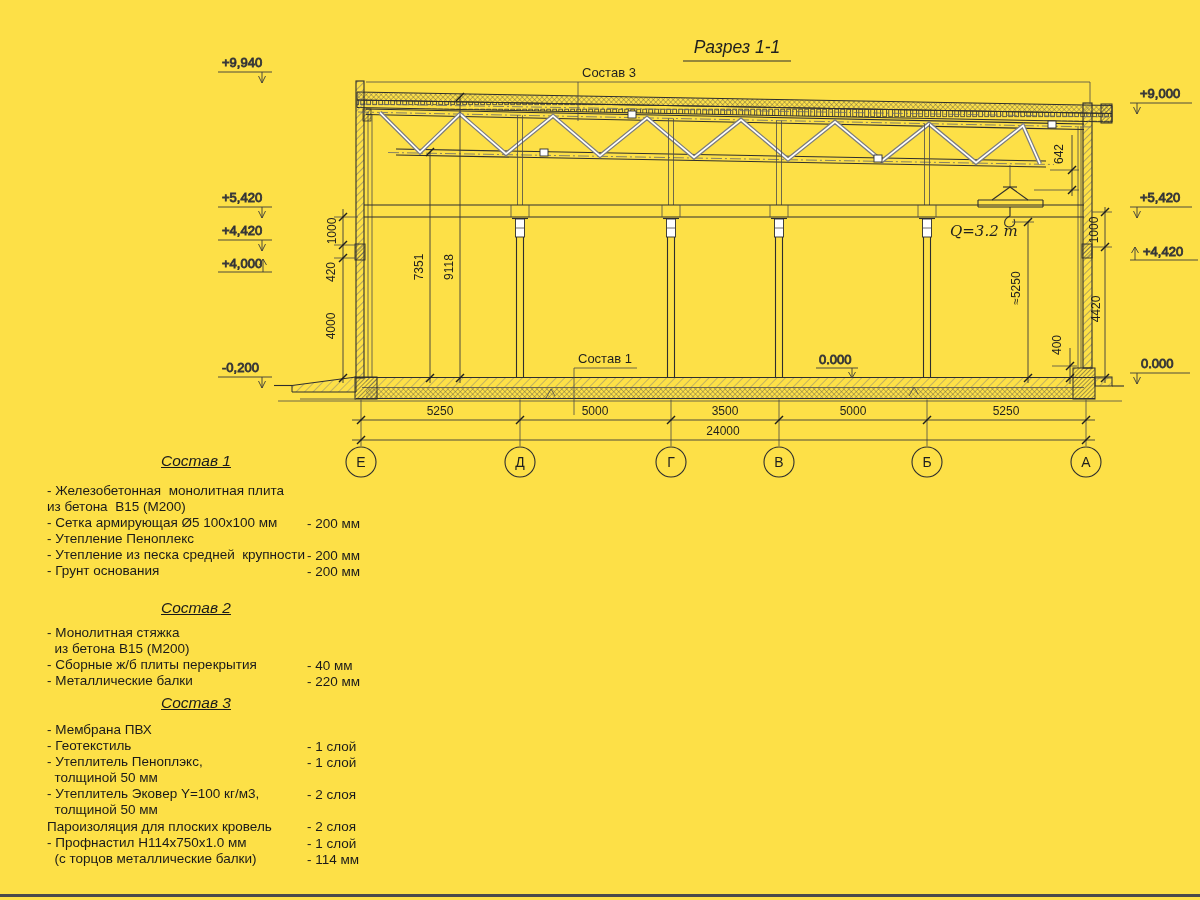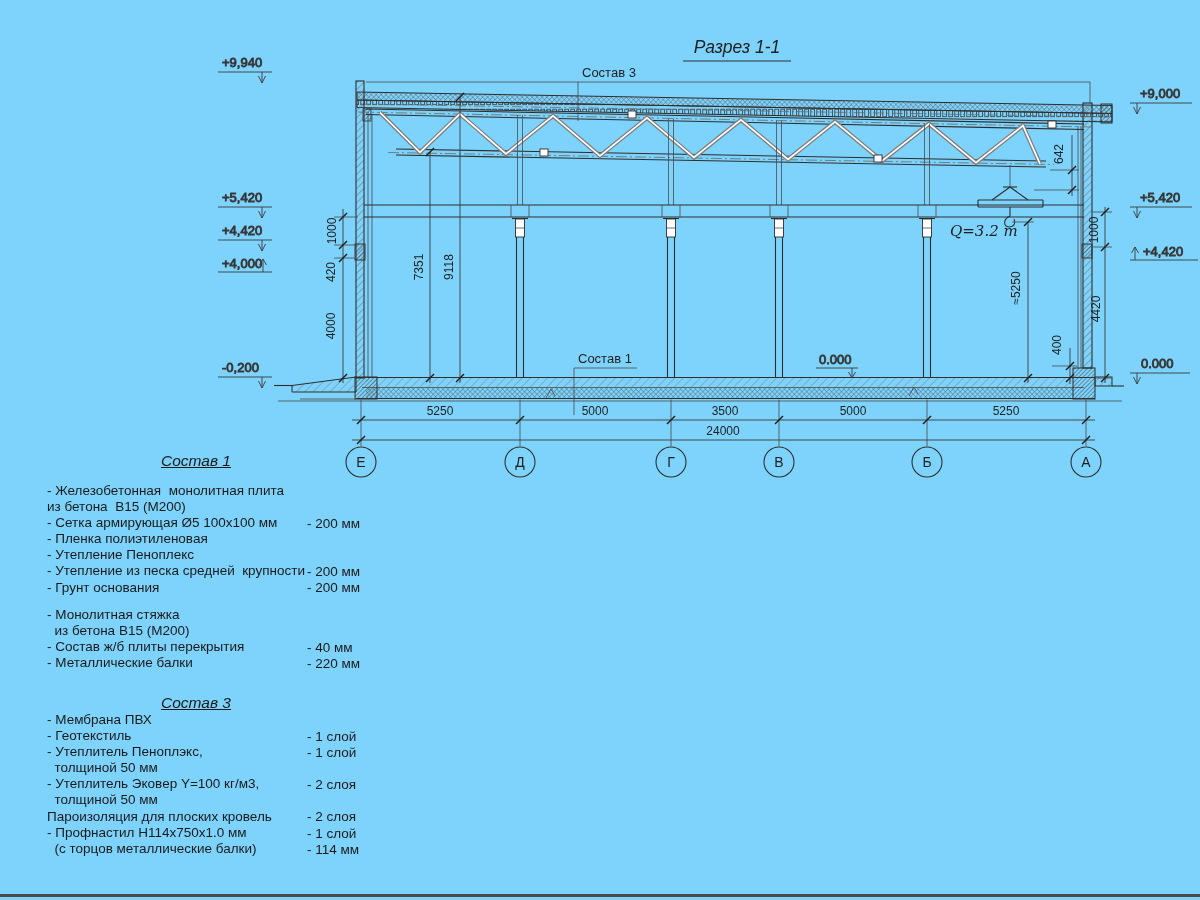--- a/index.html
+++ b/index.html
@@ -1,16 +1,16 @@
 <!DOCTYPE html>
 <html><head>
 <meta charset="utf-8">
 <style>
   html,body{margin:0;padding:0;background:#ffffff;}
-  .canvas{position:relative;width:1200px;height:900px;background:#7dd3fc;overflow:hidden;
+  .canvas{position:relative;width:1200px;height:900px;background:#fde047;overflow:hidden;
           font-family:"Liberation Sans",sans-serif;color:#1a1a1a;}
   svg{position:absolute;left:0;top:0;}
   svg text{font-family:"Liberation Sans",sans-serif;fill:#1f1f1f;font-size:12.5px;}
   svg text.dimtxt{font-size:12px;}
   svg text.elev{font-size:13px;}
   svg text.axis{font-size:14px;}
   svg text.leader{font-size:13px;}
   svg text.title{font-size:17.5px;font-style:italic;}
   svg text.crane{font-size:15px;font-style:italic;font-family:"DejaVu Serif",serif;}
   .ln{stroke:#2e2e2e;stroke-width:1.1;fill:none;}
@@ -332,56 +332,54 @@
           <span class="lbl">- Железобетонная  монолитная плита</span>
         </div>
         <div class="comp-row">
           <span class="lbl">из бетона  В15 (М200)</span>
           <span class="val">- 200 мм</span>
         </div>
         <div class="comp-row">
           <span class="lbl">- Сетка армирующая Ø5 100х100 мм</span>
         </div>
         <div class="comp-row">
-          <span class="lbl">- Пленка полиэтиленовая</span>
-        </div>
-        <div class="comp-row">
           <span class="lbl">- Утепление Пеноплекс</span>
           <span class="val">- 200 мм</span>
         </div>
         <div class="comp-row">
           <span class="lbl">- Утепление из песка средней  крупности</span>
           <span class="val">- 200 мм</span>
         </div>
         <div class="comp-row">
           <span class="lbl">- Грунт основания</span>
         </div>
       </div>
 </div>
 <div class="comp" style="top:599px;">
+  <div class="comp-head">Состав 2</div>
   <div class="comp-rows" style="margin-top:8px;">
         <div class="comp-row">
           <span class="lbl">- Монолитная стяжка</span>
         </div>
         <div class="comp-row">
           <span class="lbl">  из бетона В15 (М200)</span>
           <span class="val">- 40 мм</span>
         </div>
         <div class="comp-row">
-          <span class="lbl">- Состав ж/б плиты перекрытия</span>
+          <span class="lbl">- Сборные ж/б плиты перекрытия</span>
           <span class="val">- 220 мм</span>
         </div>
         <div class="comp-row">
           <span class="lbl">- Металлические балки</span>
         </div>
       </div>
 </div>
 <div class="comp" style="top:694px;">
   <div class="comp-head">Состав 3</div>
-  <div class="comp-rows" style="margin-top:0;text-align:center;">
+  <div class="comp-rows" style="margin-top:10px;text-align:center;">
         <div class="comp-row">
           <span class="lbl">- Мембрана ПВХ</span>
           <span class="val">- 1 слой</span>
         </div>
         <div class="comp-row">
           <span class="lbl">- Геотекстиль</span>
           <span class="val">- 1 слой</span>
         </div>
         <div class="comp-row">
           <span class="lbl">- Утеплитель Пеноплэкс,</span>

